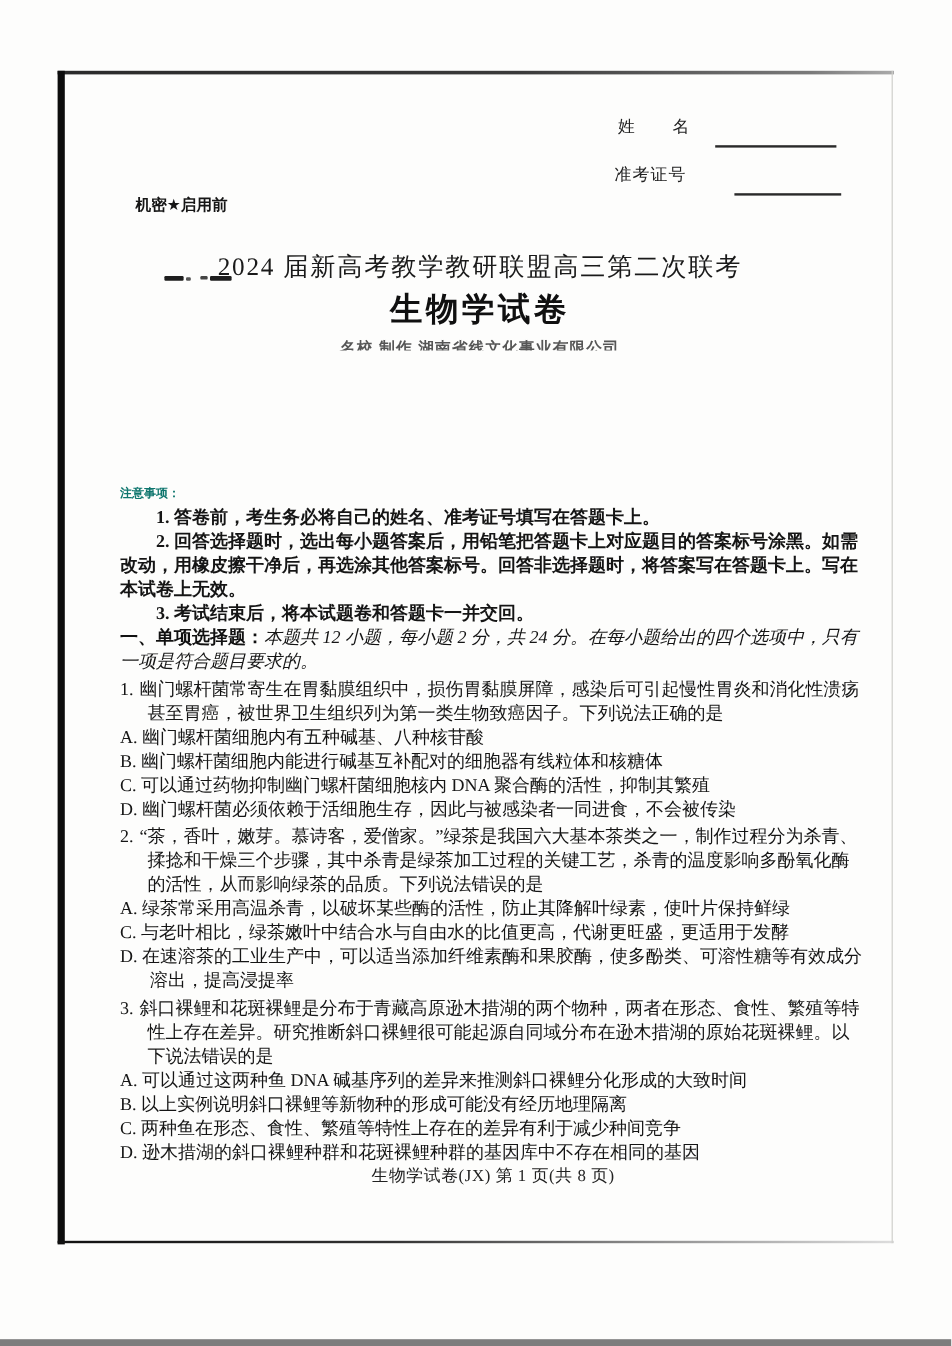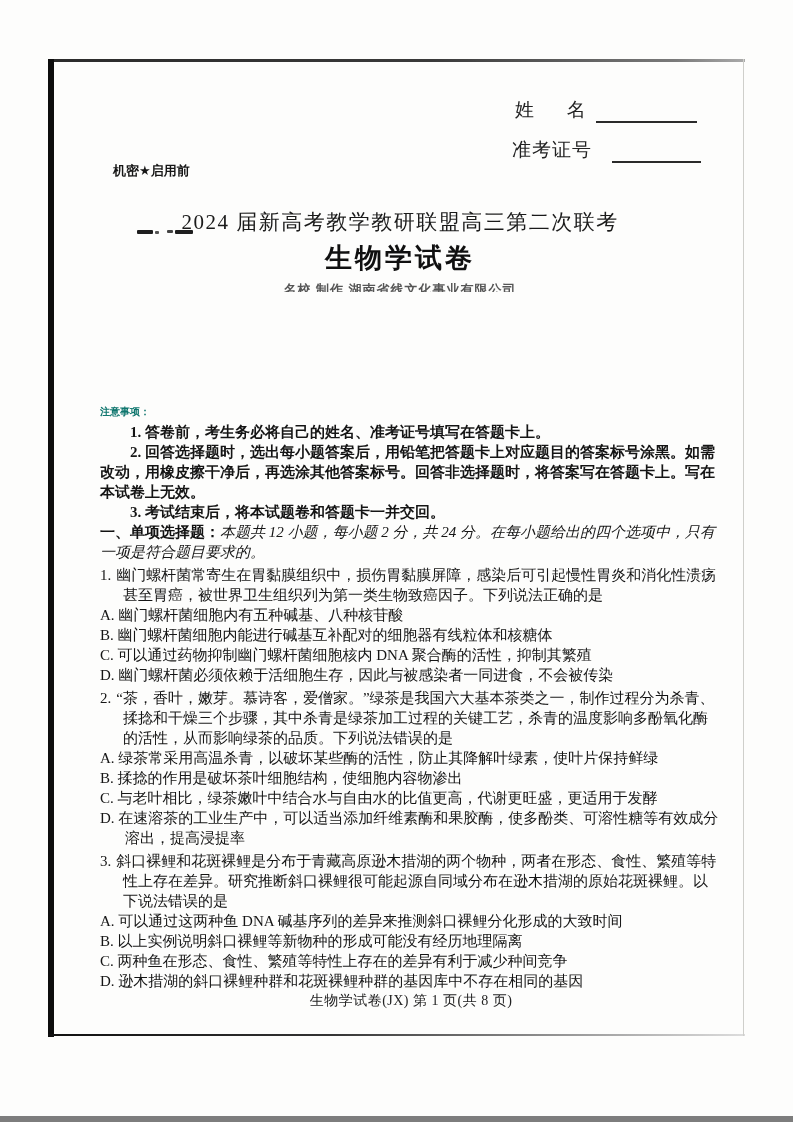--- a/index.html
+++ b/index.html
@@ -10,21 +10,21 @@
   
   .border-top{position:absolute;left:48px;top:59px;width:697px;height:3px;
     background:linear-gradient(90deg,#2b2b2b 0%,#3a3a3a 55%,#7a7a7a 90%,#aaa 100%);}
   .border-left{position:absolute;left:48px;top:59px;width:6px;height:978px;background:#0d0d0d;}
   .border-bottom{position:absolute;left:48px;top:1034px;width:697px;height:2px;
     background:linear-gradient(90deg,#111 0%,#333 40%,#999 75%,#ddd 100%);}
   .border-right{position:absolute;left:743px;top:59px;width:1px;height:977px;background:#cfcfcb;}
   .screen-bottom-bar{position:absolute;left:0;top:1116px;width:793px;height:6px;background:#7d7d7d;}
 
   
-  .field-label{position:absolute;font-size:19px;letter-spacing:1px;color:#222;}
+  .field-label{position:absolute;font-size:14px;letter-spacing:1px;color:#222;}
   .name-label{left:515px;top:97px;word-spacing:26px;white-space:pre;}
   .adm-label{left:512px;top:137px;}
   .write-line{position:absolute;height:2px;background:#2a2a2a;}
   .name-line{left:596px;top:121px;width:101px;}
   .adm-line{left:612px;top:161px;width:89px;}
 
   .confidential{position:absolute;left:113px;top:162px;font-size:13px;font-weight:bold;
     font-family:"Liberation Sans","DejaVu Sans",sans-serif;color:#161616;}
 
   .exam-title{position:absolute;left:60px;top:194px;width:680px;text-align:center;
@@ -106,21 +106,20 @@
       <p class="stem"><span class="qnum">1.</span><span>幽门螺杆菌常寄生在胃黏膜组织中，损伤胃黏膜屏障，感染后可引起慢性胃炎和消化性溃疡甚至胃癌，被世界卫生组织列为第一类生物致癌因子。下列说法正确的是</span></p>
       <p class="opt">A. 幽门螺杆菌细胞内有五种碱基、八种核苷酸</p>
       <p class="opt">B. 幽门螺杆菌细胞内能进行碱基互补配对的细胞器有线粒体和核糖体</p>
       <p class="opt">C. 可以通过药物抑制幽门螺杆菌细胞核内 DNA 聚合酶的活性，抑制其繁殖</p>
       <p class="opt">D. 幽门螺杆菌必须依赖于活细胞生存，因此与被感染者一同进食，不会被传染</p>
     </div>
 
     <div class="question">
       <p class="stem"><span class="qnum">2.</span><span>“茶，香叶，嫩芽。慕诗客，爱僧家。”绿茶是我国六大基本茶类之一，制作过程分为杀青、揉捻和干燥三个步骤，其中杀青是绿茶加工过程的关键工艺，杀青的温度影响多酚氧化酶的活性，从而影响绿茶的品质。下列说法错误的是</span></p>
       <p class="opt">A. 绿茶常采用高温杀青，以破坏某些酶的活性，防止其降解叶绿素，使叶片保持鲜绿</p>
-      <p class="opt">B. 揉捻的作用是破坏茶叶细胞结构，使细胞内容物渗出</p>
       <p class="opt">C. 与老叶相比，绿茶嫩叶中结合水与自由水的比值更高，代谢更旺盛，更适用于发酵</p>
       <p class="opt">D. 在速溶茶的工业生产中，可以适当添加纤维素酶和果胶酶，使多酚类、可溶性糖等有效成分溶出，提高浸提率</p>
     </div>
 
     <div class="question">
       <p class="stem"><span class="qnum">3.</span><span>斜口裸鲤和花斑裸鲤是分布于青藏高原逊木措湖的两个物种，两者在形态、食性、繁殖等特性上存在差异。研究推断斜口裸鲤很可能起源自同域分布在逊木措湖的原始花斑裸鲤。以下说法错误的是</span></p>
       <p class="opt">A. 可以通过这两种鱼 DNA 碱基序列的差异来推测斜口裸鲤分化形成的大致时间</p>
       <p class="opt">B. 以上实例说明斜口裸鲤等新物种的形成可能没有经历地理隔离</p>
       <p class="opt">C. 两种鱼在形态、食性、繁殖等特性上存在的差异有利于减少种间竞争</p>
       <p class="opt">D. 逊木措湖的斜口裸鲤种群和花斑裸鲤种群的基因库中不存在相同的基因</p>

